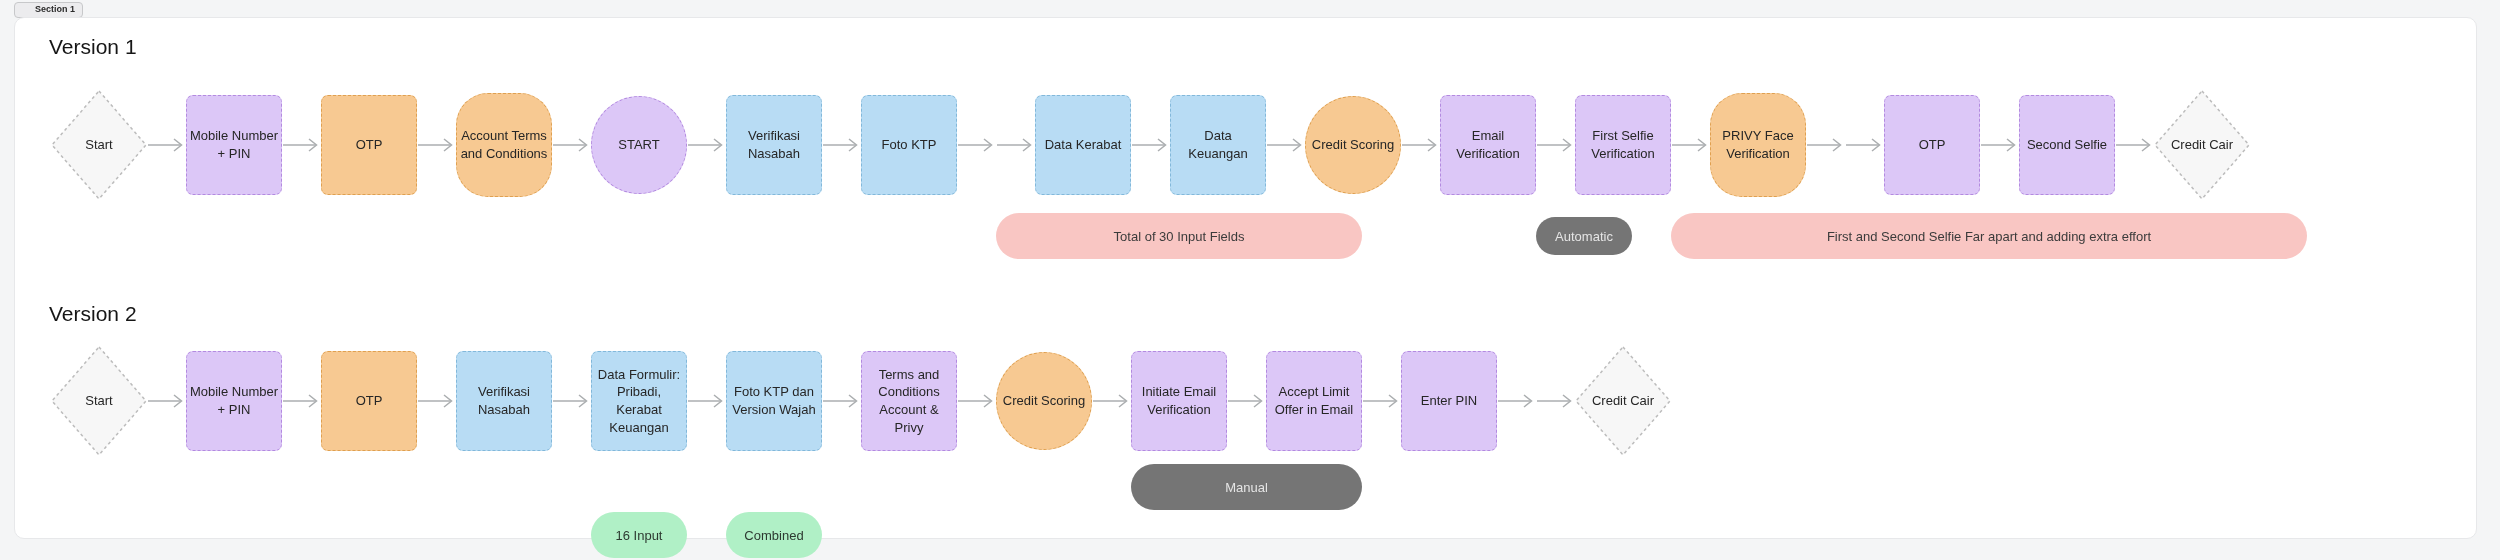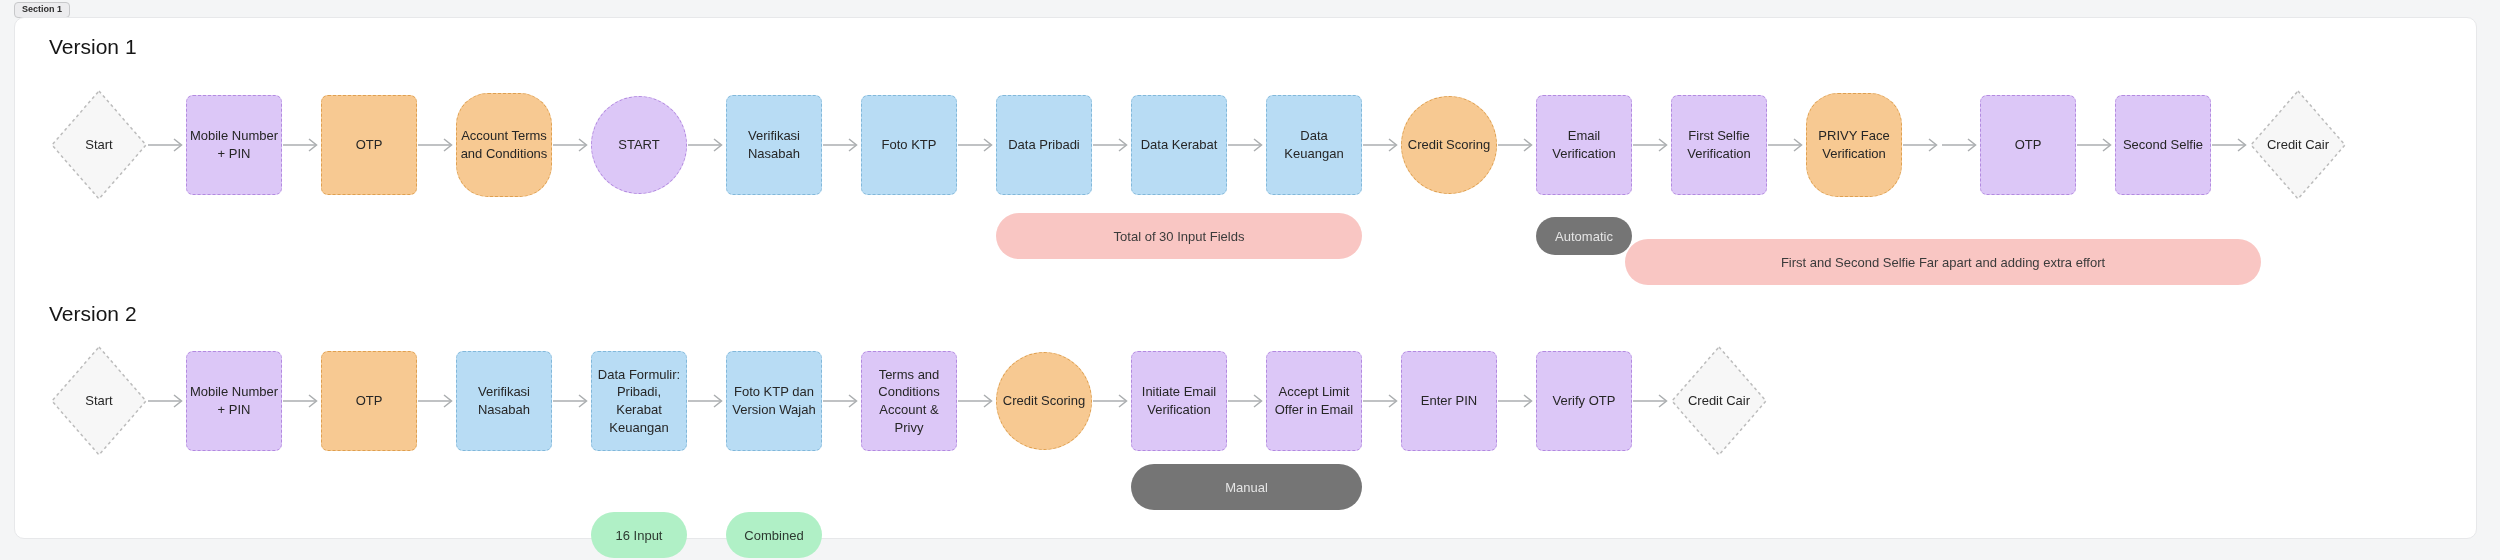--- a/index.html
+++ b/index.html
@@ -8,21 +8,21 @@
     background:#f4f5f6;
     font-family:"Liberation Sans", sans-serif;
     position:relative;overflow:hidden;
     -webkit-font-smoothing:antialiased;
   }
   
   .section-badge{
     position:absolute;left:14px;top:2px;
     background:#ececee;border:1px solid #c7c8ca;border-radius:4px;
     font-size:9px;font-weight:bold;color:#2b2b2b;
-    padding:1px 7px 2px 7px;line-height:11px;
+    padding:1px 7px 2px 20px;line-height:11px;
   }
   
   .canvas{
     position:absolute;left:14px;top:17px;width:2463px;height:522px;
     background:#ffffff;border:1px solid #e7e8ea;border-radius:10px;
     box-sizing:border-box;
   }
   .version-section{position:absolute;left:0;top:0;width:100%;height:0;}
   .version-section[data-version="0"]{--title-top:16px;--row-top:71px;--ann-top:195px;}
   .version-section[data-version="1"]{--title-top:283px;--row-top:327px;--ann-top:446px;}
@@ -153,25 +153,20 @@
           <div class="shape box fill-blue">
             <span class="node-label">Foto KTP</span>
           </div>
         </div>
         <div class="arrow-cell">
           <svg width="39" height="112" viewBox="0 0 39 112">
             <line x1="1" y1="56" x2="34" y2="56" stroke="#abaeb0" stroke-width="1.5"></line>
             <path d="M27 50 L34.5 56 L27 62" fill="none" stroke="#abaeb0" stroke-width="1.5"></path>
           </svg>
         </div>
-        <div class="node-cell">
-          <div class="shape box fill-blue">
-            <span class="node-label">Data Pribadi</span>
-          </div>
-        </div>
         <div class="arrow-cell">
           <svg width="39" height="112" viewBox="0 0 39 112">
             <line x1="1" y1="56" x2="34" y2="56" stroke="#abaeb0" stroke-width="1.5"></line>
             <path d="M27 50 L34.5 56 L27 62" fill="none" stroke="#abaeb0" stroke-width="1.5"></path>
           </svg>
         </div>
         <div class="node-cell">
           <div class="shape box fill-blue">
             <span class="node-label">Data Kerabat</span>
           </div>
@@ -268,21 +263,21 @@
         <div class="node-cell">
           <svg class="diamond-svg" viewBox="0 0 96 110">
             <polygon points="48,1 95,55 48,109 1,55"></polygon>
           </svg>
           <span class="node-label diamond-label">Credit Cair</span>
         </div>
       </div>
     <div class="annotation-row">
         <div class="pill pink" style="left: 981px; width: 366px;">Total of 30 Input Fields</div>
         <div class="pill dark small" style="left: 1521px; width: 96px;">Automatic</div>
-        <div class="pill pink" style="left: 1610px; width: 636px; margin-top: 26px;">First and Second Selfie Far apart and adding extra effort</div>
+        <div class="pill pink" style="left: 1656px; width: 636px;">First and Second Selfie Far apart and adding extra effort</div>
       </div>
   </div>
   <div class="version-section" data-version="1">
     <h2 class="version-title">Version 2</h2>
     <div class="flow-row">
         <div class="node-cell">
           <svg class="diamond-svg" viewBox="0 0 96 110">
             <polygon points="48,1 95,55 48,109 1,55"></polygon>
           </svg>
           <span class="node-label diamond-label">Start</span>
@@ -395,25 +390,20 @@
         <div class="node-cell">
           <div class="shape box fill-purple">
             <span class="node-label">Enter PIN</span>
           </div>
         </div>
         <div class="arrow-cell">
           <svg width="39" height="112" viewBox="0 0 39 112">
             <line x1="1" y1="56" x2="34" y2="56" stroke="#abaeb0" stroke-width="1.5"></line>
             <path d="M27 50 L34.5 56 L27 62" fill="none" stroke="#abaeb0" stroke-width="1.5"></path>
           </svg>
-        </div>
-        <div class="node-cell">
-          <div class="shape box fill-purple">
-            <span class="node-label">Verify OTP</span>
-          </div>
         </div>
         <div class="arrow-cell">
           <svg width="39" height="112" viewBox="0 0 39 112">
             <line x1="1" y1="56" x2="34" y2="56" stroke="#abaeb0" stroke-width="1.5"></line>
             <path d="M27 50 L34.5 56 L27 62" fill="none" stroke="#abaeb0" stroke-width="1.5"></path>
           </svg>
         </div>
         <div class="node-cell">
           <svg class="diamond-svg" viewBox="0 0 96 110">
             <polygon points="48,1 95,55 48,109 1,55"></polygon>

